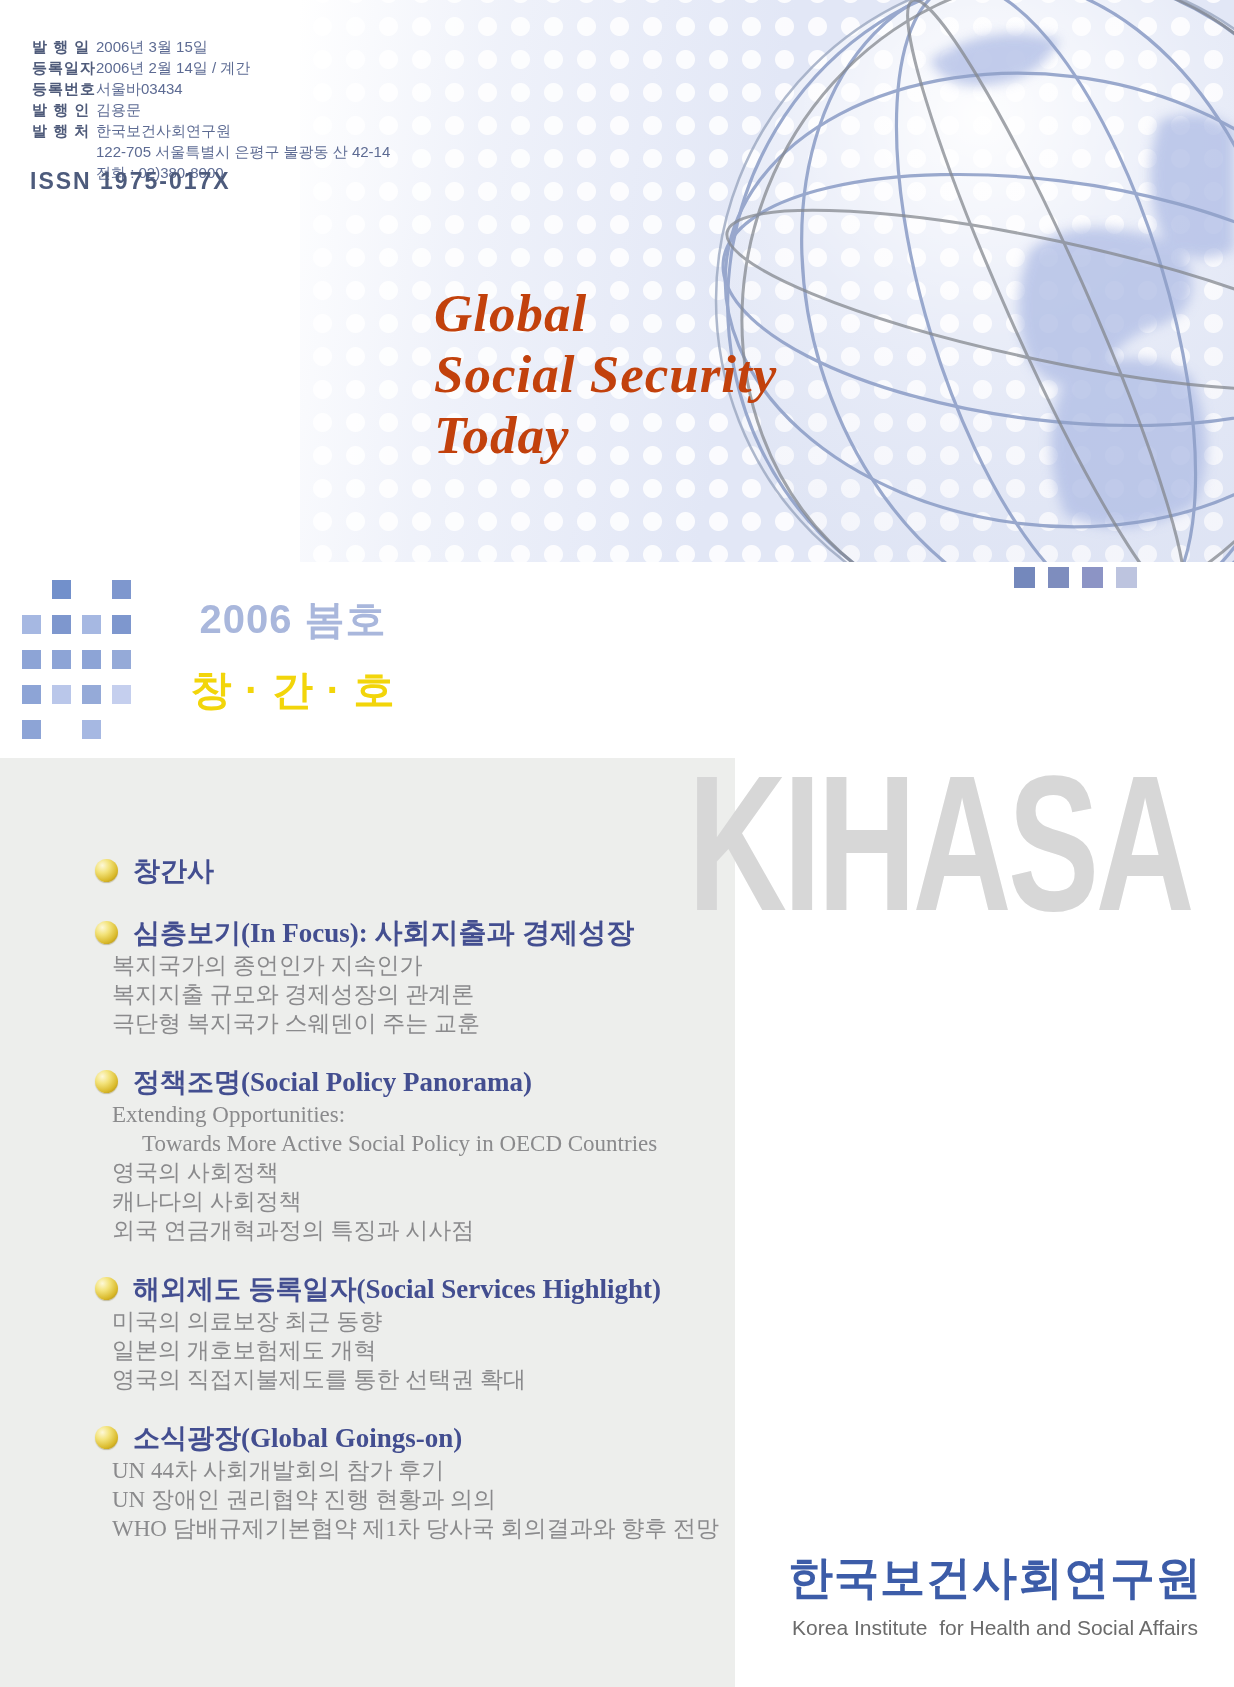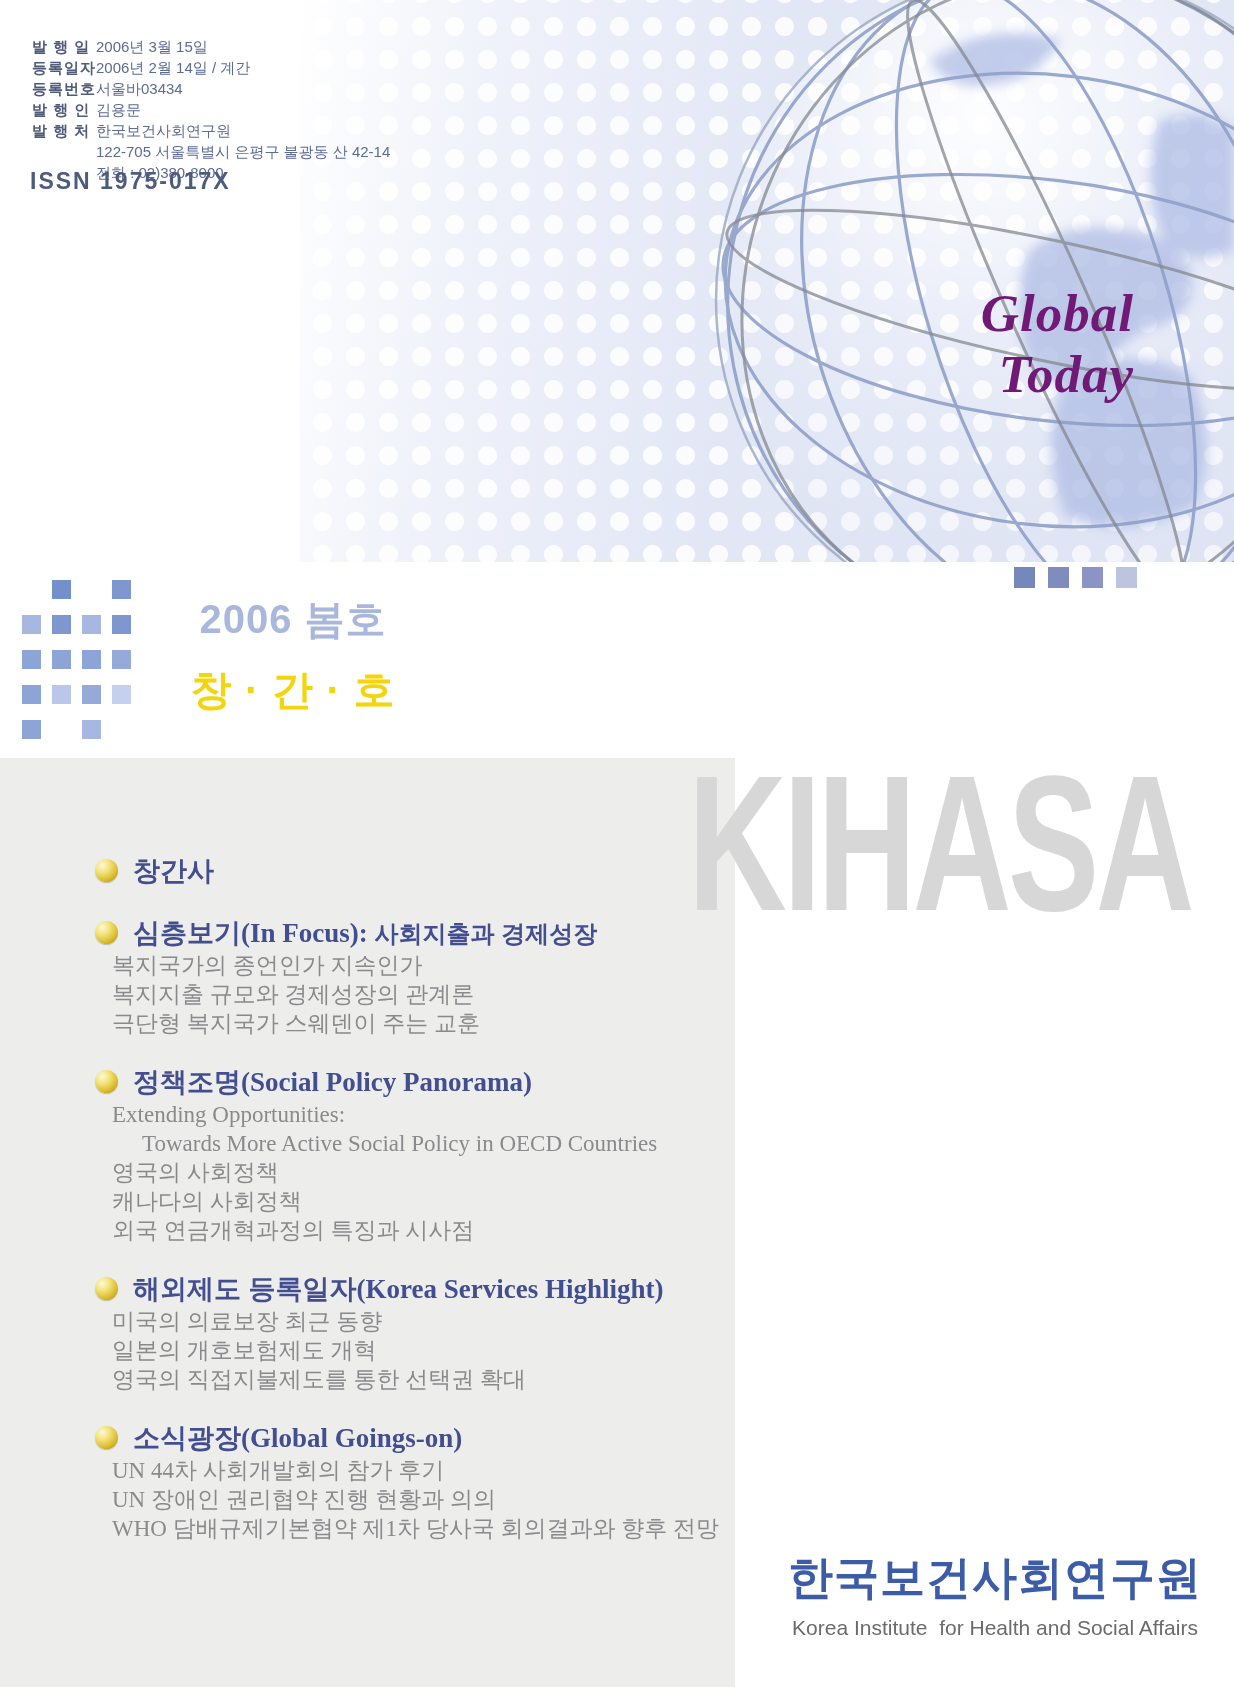--- a/index.html
+++ b/index.html
@@ -16,23 +16,23 @@
   .sky-dots{
     position:absolute;left:300px;top:0;width:934px;height:562px;
     background-image:radial-gradient(circle,#ffffff 9px,rgba(255,255,255,0) 10px);
     background-size:33px 33px;background-position:6px 10px;
     opacity:.85;
   }
   .globe{position:absolute;left:600px;top:0;width:634px;height:562px;}
   
   .eng-title{
     position:absolute;top:283px;right:100px;width:700px;
-    text-align:right;font-family:"Liberation Serif",serif;
+    font-family:"Liberation Serif",serif;
     font-style:italic;font-weight:bold;font-size:53px;line-height:61px;
-    color:#701a75;letter-spacing:1px;
+    color:#c2410c;letter-spacing:1px;
   }
   
   .pubinfo{position:absolute;left:32px;top:36px;font-size:15px;line-height:21px;color:#5d6b93;}
   .pubinfo .row{display:flex;}
   .pubinfo .lbl{width:64px;font-weight:bold;color:#4f5b7a;letter-spacing:1px;flex:none;}
   .pubinfo .val{white-space:pre;}
   .pubinfo .cont{padding-left:64px;white-space:pre;}
   .issn{
     position:absolute;left:30px;top:168px;font-size:23px;font-weight:bold;
     color:#4d5b7c;letter-spacing:2px;
@@ -71,21 +71,21 @@
   .toc{position:absolute;left:95px;top:853px;width:640px;}
   .toc-section{margin-bottom:26px;}
   .toc-header{display:flex;align-items:flex-start;line-height:36px;height:36px;}
   .bullet{
     flex:none;width:23px;height:23px;margin-top:6px;border-radius:50%;
     background:radial-gradient(circle at 32% 28%,#fdf8d8 0%,#f3e37a 32%,#d9b92a 68%,#9c7a10 100%);
     box-shadow:0 1px 1px rgba(120,100,20,.35);
   }
   .toc-title{margin-left:15px;font-size:27px;font-weight:bold;color:#434e90;white-space:nowrap;}
   .toc-title .en{font-family:"Liberation Serif",serif;}
-  .toc-title .sub{font-size:24px;}
+  .toc-title .sub{font-size:28px;}
   .toc-item{
     margin-left:17px;font-size:23px;line-height:29px;color:#8a8a8c;
     font-family:"Liberation Serif",serif;white-space:pre;
   }
   .toc-item.indent{margin-left:47px;}
   
   .institute{position:absolute;left:770px;top:1548px;width:450px;text-align:center;}
   .inst-ko{font-size:45px;font-weight:bold;color:#3c5ca8;letter-spacing:1px;white-space:nowrap;}
   .inst-en{margin-top:8px;font-size:21px;color:#6b6b6b;white-space:pre;}
 </style>
@@ -128,20 +128,21 @@
     <g fill="none" stroke="#84888f" stroke-width="3" opacity="0.75" clip-path="url(#ball)">
       <ellipse cx="446" cy="300" rx="40" ry="328" transform="rotate(-24 446 300)"></ellipse>
       <ellipse cx="446" cy="300" rx="300" ry="328" transform="rotate(22 446 300)"></ellipse>
       <ellipse cx="446" cy="300" rx="326" ry="60" transform="rotate(12 446 300)"></ellipse>
     </g>
     <circle cx="446" cy="300" r="330" fill="none" stroke="#9aa6bf" stroke-width="2.5" opacity="0.8"></circle>
   </svg>
 
   <div class="eng-title">
     <div>Global</div>
+    <div>Social Security</div>
     <div>Today</div>
   </div>
 
   <div class="pubinfo">
     <div>
         <div class="row">
           <span class="lbl">발 행 일</span>
           <span class="val">2006년 3월 15일</span>
         </div>
         <div class="row">
@@ -230,21 +231,21 @@
         </div>
         <div class="toc-item">Extending Opportunities:</div>
         <div class="toc-item indent">Towards More Active Social Policy in OECD Countries</div>
         <div class="toc-item">영국의 사회정책</div>
         <div class="toc-item">캐나다의 사회정책</div>
         <div class="toc-item">외국 연금개혁과정의 특징과 시사점</div>
       </div>
       <div class="toc-section">
         <div class="toc-header">
           <span class="bullet"></span>
-          <span class="toc-title"><span>해외제도 등록일자</span><span class="en">(Korea Services Highlight)</span></span>
+          <span class="toc-title"><span>해외제도 등록일자</span><span class="en">(Social Services Highlight)</span></span>
         </div>
         <div class="toc-item">미국의 의료보장 최근 동향</div>
         <div class="toc-item">일본의 개호보험제도 개혁</div>
         <div class="toc-item">영국의 직접지불제도를 통한 선택권 확대</div>
       </div>
       <div class="toc-section">
         <div class="toc-header">
           <span class="bullet"></span>
           <span class="toc-title"><span>소식광장</span><span class="en">(Global Goings-on)</span></span>
         </div>

